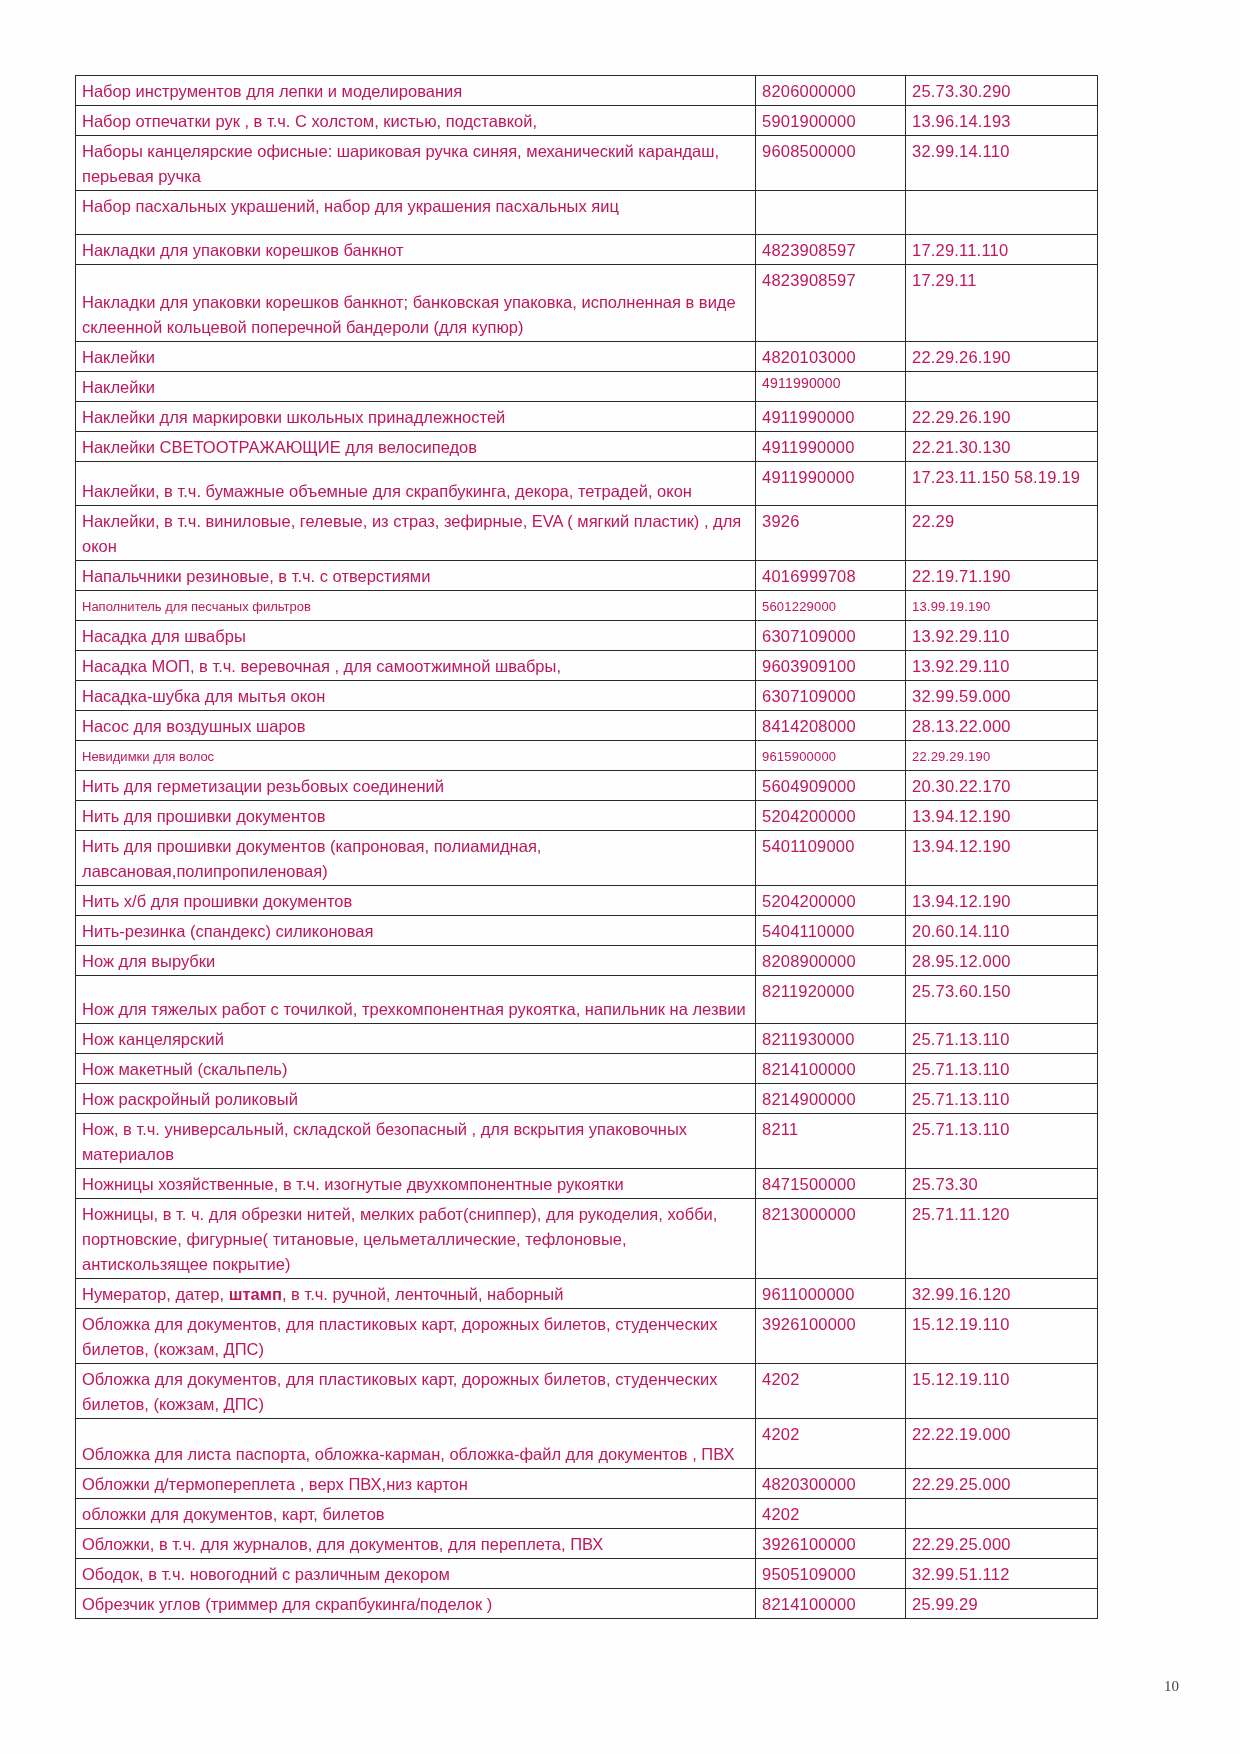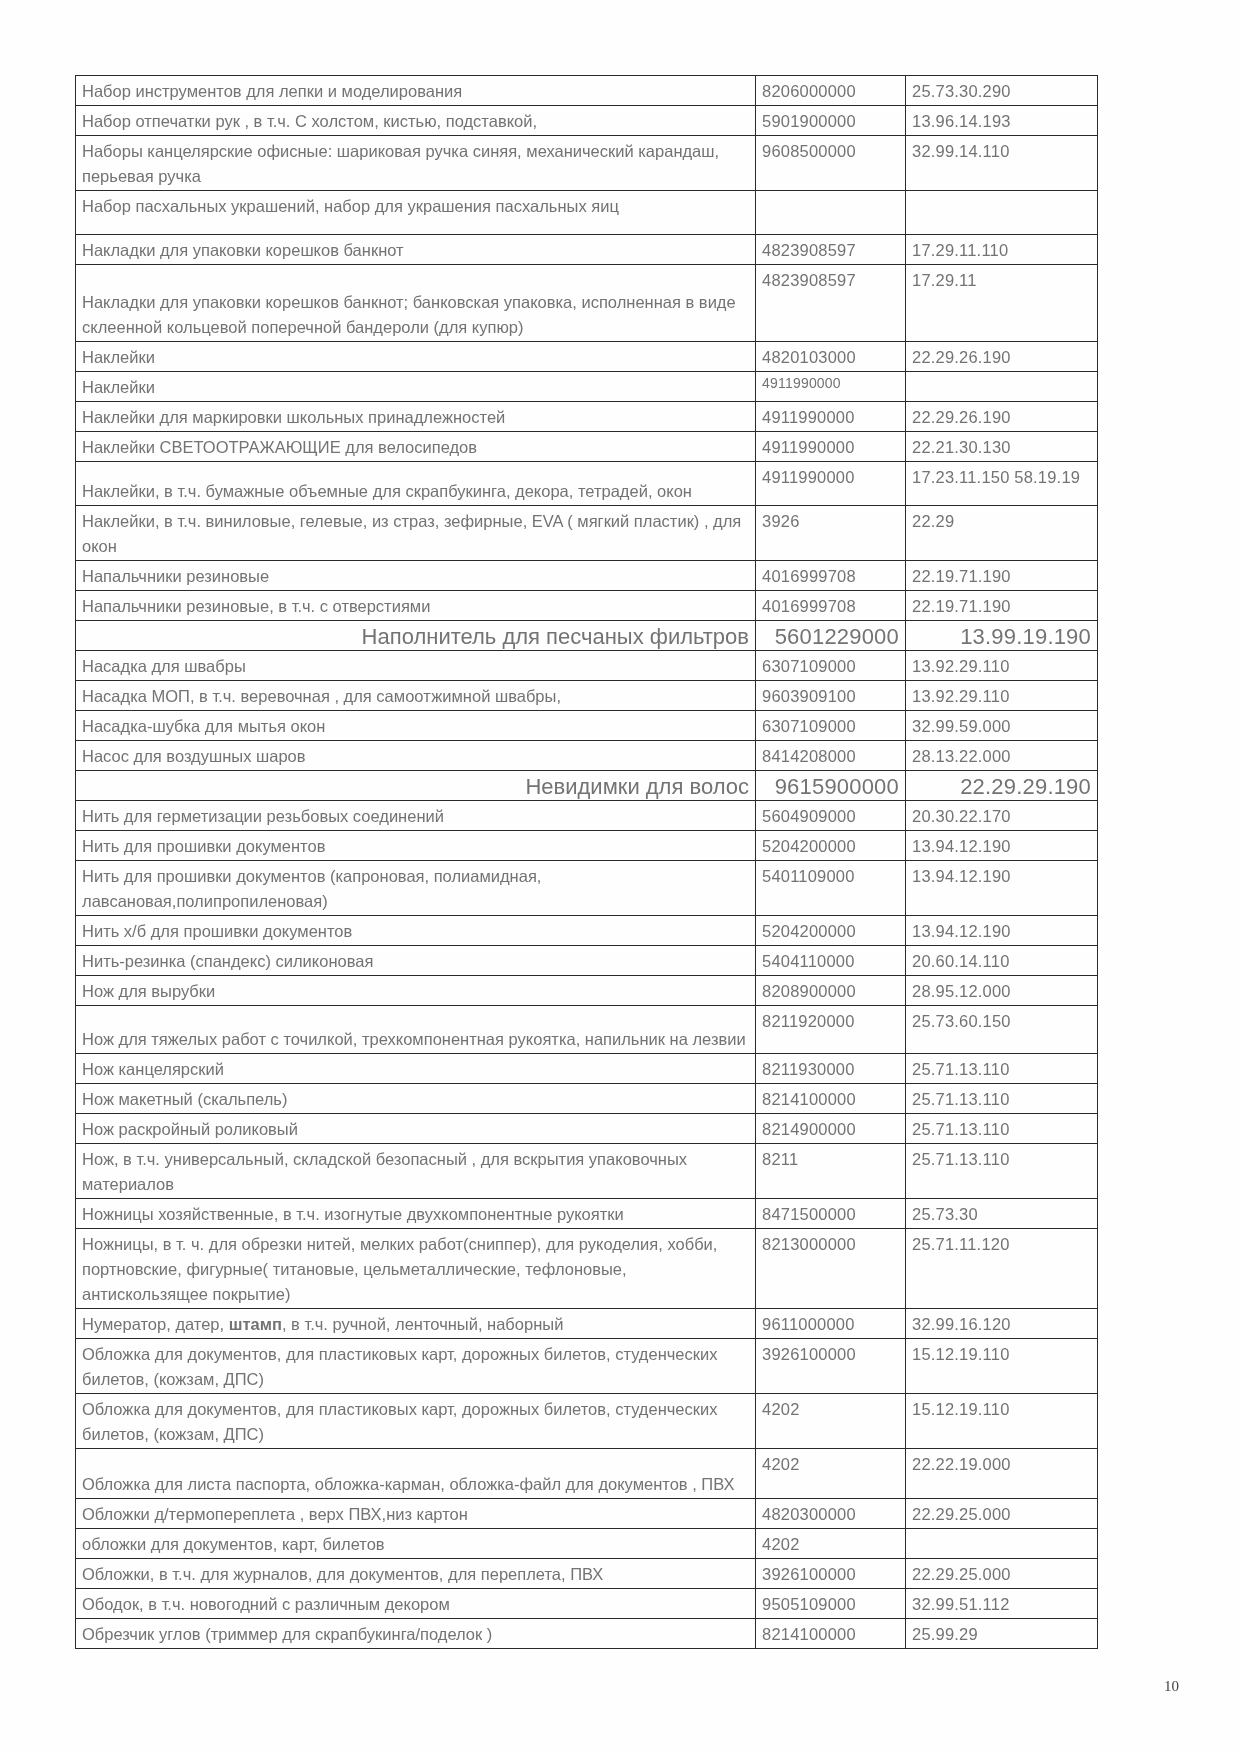--- a/index.html
+++ b/index.html
@@ -2,37 +2,37 @@
 <html><head>
 <meta charset="utf-8">
 <style>
   html, body { margin: 0; padding: 0; background: #ffffff; }
   body { width: 1240px; height: 1754px; position: relative; overflow: hidden; }
   .page { position: absolute; left: 0; top: 0; width: 1240px; height: 1754px; background: #fefefe; }
   table.codes {
     position: absolute; left: 75px; top: 75px;
     width: 1022px; border-collapse: collapse; table-layout: fixed;
     font-family: "Liberation Sans", "DejaVu Sans", sans-serif;
-    color: #737373;
+    color: #be185d;
   }
   table.codes col.c-name { width: 680px; }
   table.codes col.c-tnved { width: 150px; }
   table.codes col.c-okpd { width: 192px; }
   table.codes td {
     border: 1.5px solid #2a2a2a;
     vertical-align: top;
     padding: 3px 6px 0 6px;
     font-size: 16.5px;
     line-height: 25px;
     overflow: hidden;
     white-space: normal;
   }
   table.codes td.name { vertical-align: bottom; padding-bottom: 1px; }
   table.codes td.num { font-size: 16.5px; letter-spacing: 0.2px; }
-  table.codes tr.big td { font-size: 22px; text-align: right; }
+  table.codes tr.big td { font-size: 13px; }
   table.codes td.small { font-size: 14px; line-height: 18px; padding-top: 2px; }
   b.bold { font-weight: bold; }
   .page-number {
     position: absolute; left: 1164px; top: 1678px;
     font-family: "Liberation Serif", "DejaVu Serif", serif;
     font-size: 15px; color: #444;
   }
 </style>
 </head>
 <body>
@@ -99,25 +99,20 @@
           <td class="name">Наклейки, в т.ч. бумажные объемные для скрапбукинга,  декора, тетрадей, окон</td>
           <td class="num">4911990000</td>
           <td class="num">17.23.11.150 58.19.19</td>
         </tr>
         <tr style="height: 50px;">
           <td class="name">Наклейки, в т.ч. виниловые,  гелевые, из страз, зефирные, EVA ( мягкий пластик) , для окон</td>
           <td class="num">3926</td>
           <td class="num">22.29</td>
         </tr>
         <tr style="height: 25px;">
-          <td class="name">Напальчники резиновые</td>
-          <td class="num">4016999708</td>
-          <td class="num">22.19.71.190</td>
-        </tr>
-        <tr style="height: 25px;">
           <td class="name">Напальчники резиновые, в т.ч.  с отверстиями</td>
           <td class="num">4016999708</td>
           <td class="num">22.19.71.190</td>
         </tr>
         <tr class="big" style="height: 27px;">
           <td class="name">Наполнитель для песчаных фильтров</td>
           <td class="num">5601229000</td>
           <td class="num">13.99.19.190</td>
         </tr>
         <tr style="height: 25px;">

